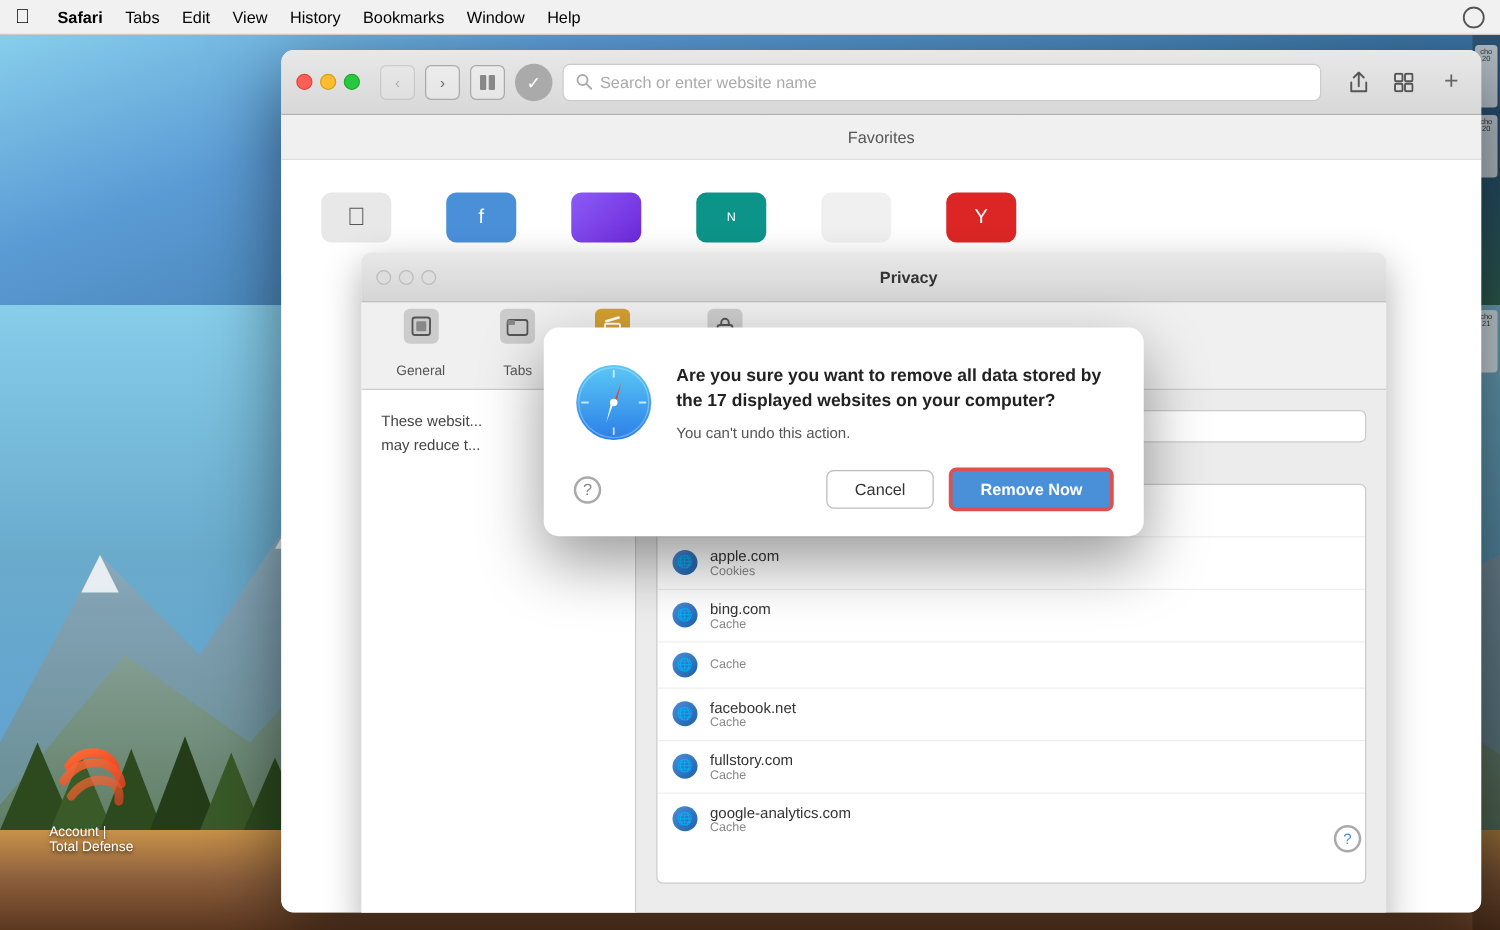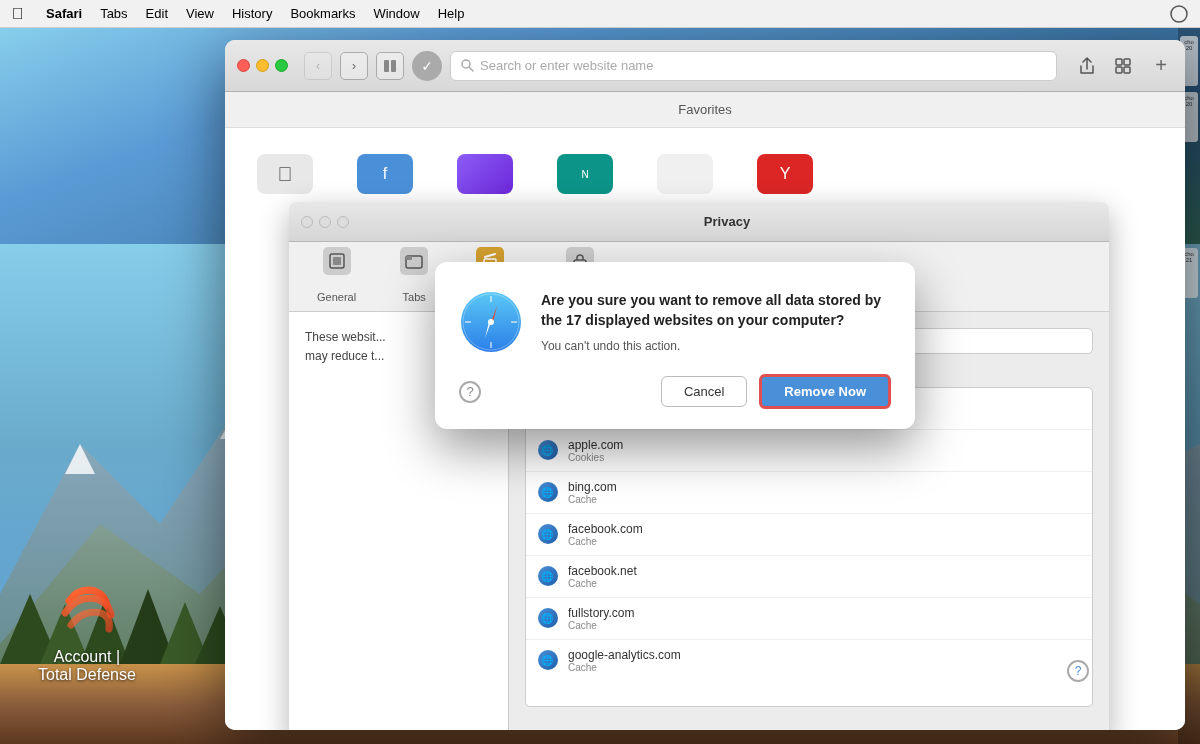--- a/index.html
+++ b/index.html
@@ -437,23 +437,23 @@
       align-items: center;
       gap: 4px;
     }
 
     .atd-logo {
       width: 70px;
       height: 70px;
     }
 
     .atd-label {
-      font-size: 16px;
+      font-size: 11px;
       color: white;
-      text-align: center;
+      text-align: left;
       text-shadow: 0 1px 3px rgba(0,0,0,0.7);
     }
 
     
     .search-bar-sm {
       height: 26px;
       background: white;
       border: 1px solid #ccc;
       border-radius: 5px;
       display: flex;
@@ -746,21 +746,20 @@
                 <div class="website-item">
         <div class="globe-icon">🌐</div>
         <div class="website-info">
           <div class="website-name">bing.com</div>
           <div class="website-type">Cache</div>
         </div>
       </div>
                 <div class="website-item">
         <div class="globe-icon">🌐</div>
         <div class="website-info">
-          <div class="website-name">facebook.com</div>
           <div class="website-type">Cache</div>
         </div>
       </div>
                 <div class="website-item">
         <div class="globe-icon">🌐</div>
         <div class="website-info">
           <div class="website-name">facebook.net</div>
           <div class="website-type">Cache</div>
         </div>
       </div>

